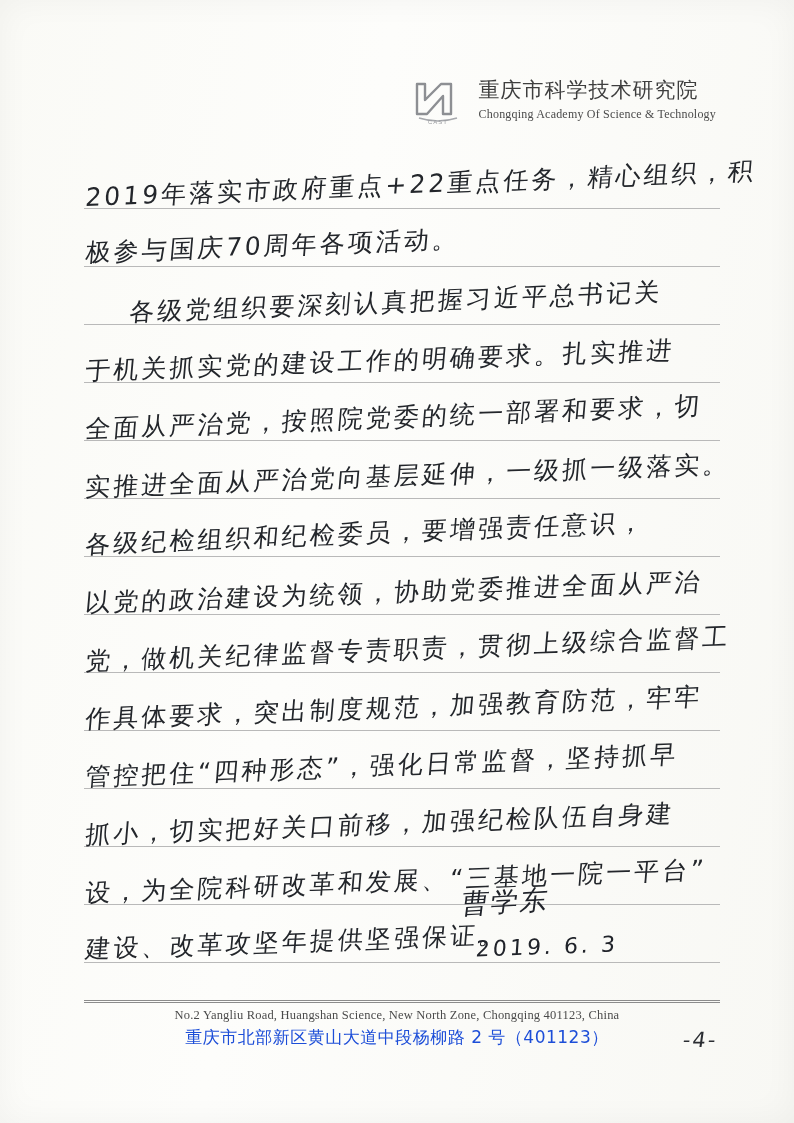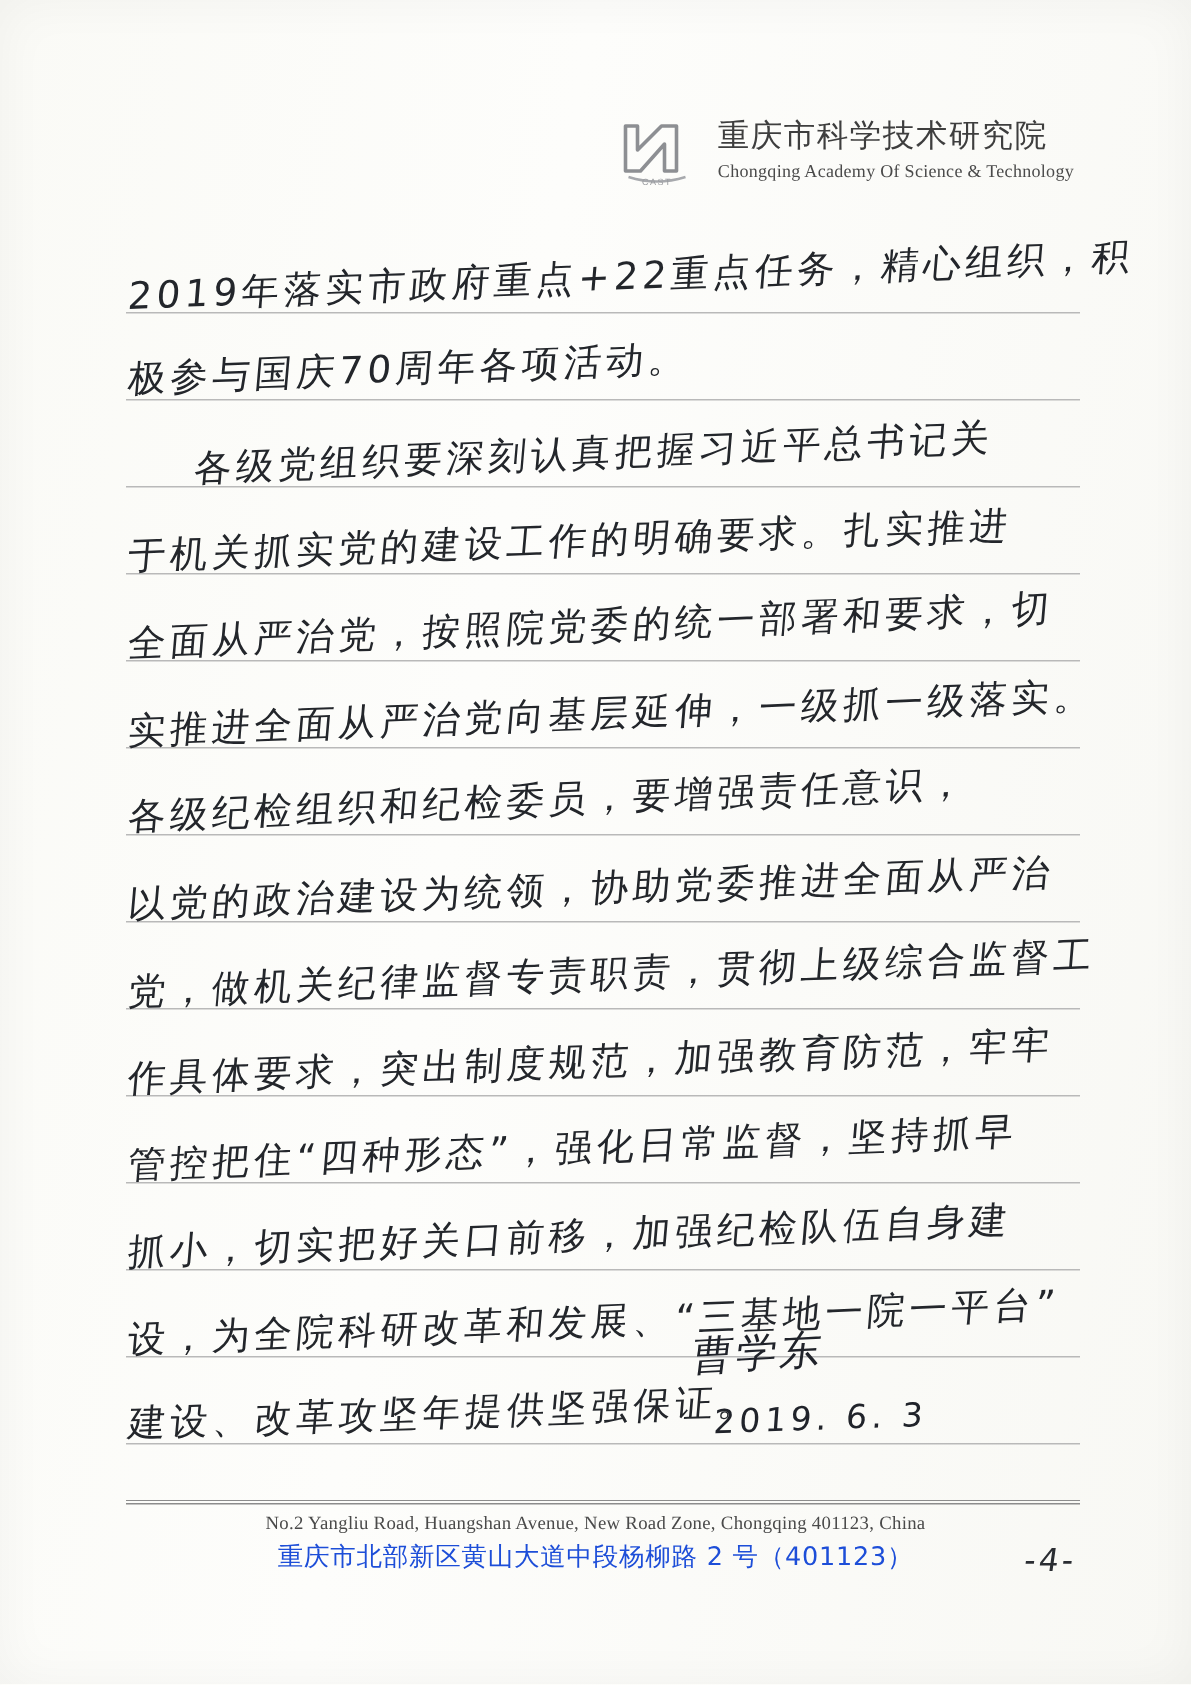--- a/index.html
+++ b/index.html
@@ -249,19 +249,19 @@
         <span class="ink">建设、改革攻坚年提供坚强保证。</span>
       </div>
 
       <div class="sig" style="top:732px; left:378px;">曹学东</div>
       <div class="sigdate" style="top:782px; left:392px;">2019. 6. 3</div>
     </div>
   </div>
 
   <div class="footer-rule"></div>
   <div class="footer">
-    <div class="footer-en">No.2 Yangliu Road, Huangshan Avenue, New Road Zone, Chongqing 401123, China</div>
+    <div class="footer-en">No.2 Yangliu Road, Huangshan Science, New North Zone, Chongqing 401123, China</div>
     <div class="footer-cn">重庆市北部新区黄山大道中段杨柳路 2 号（401123）</div>
   </div>
   <div class="page-number">-4-</div>
 
   <div class="edge-shadow"></div>
 </div>
 
 </body></html>

